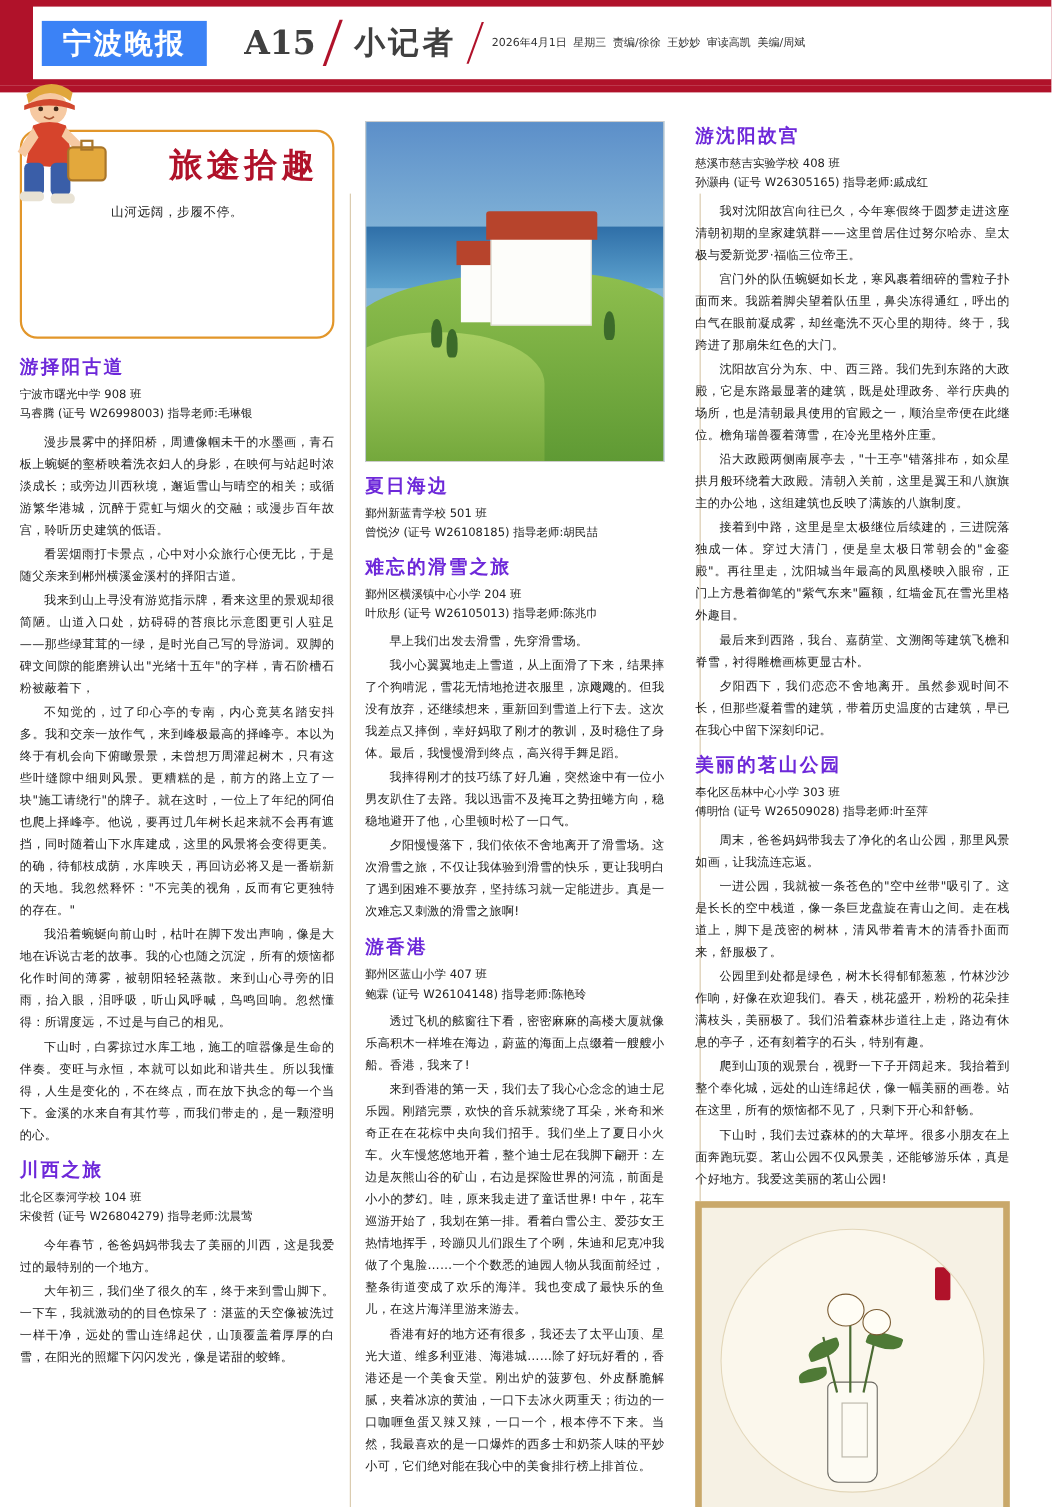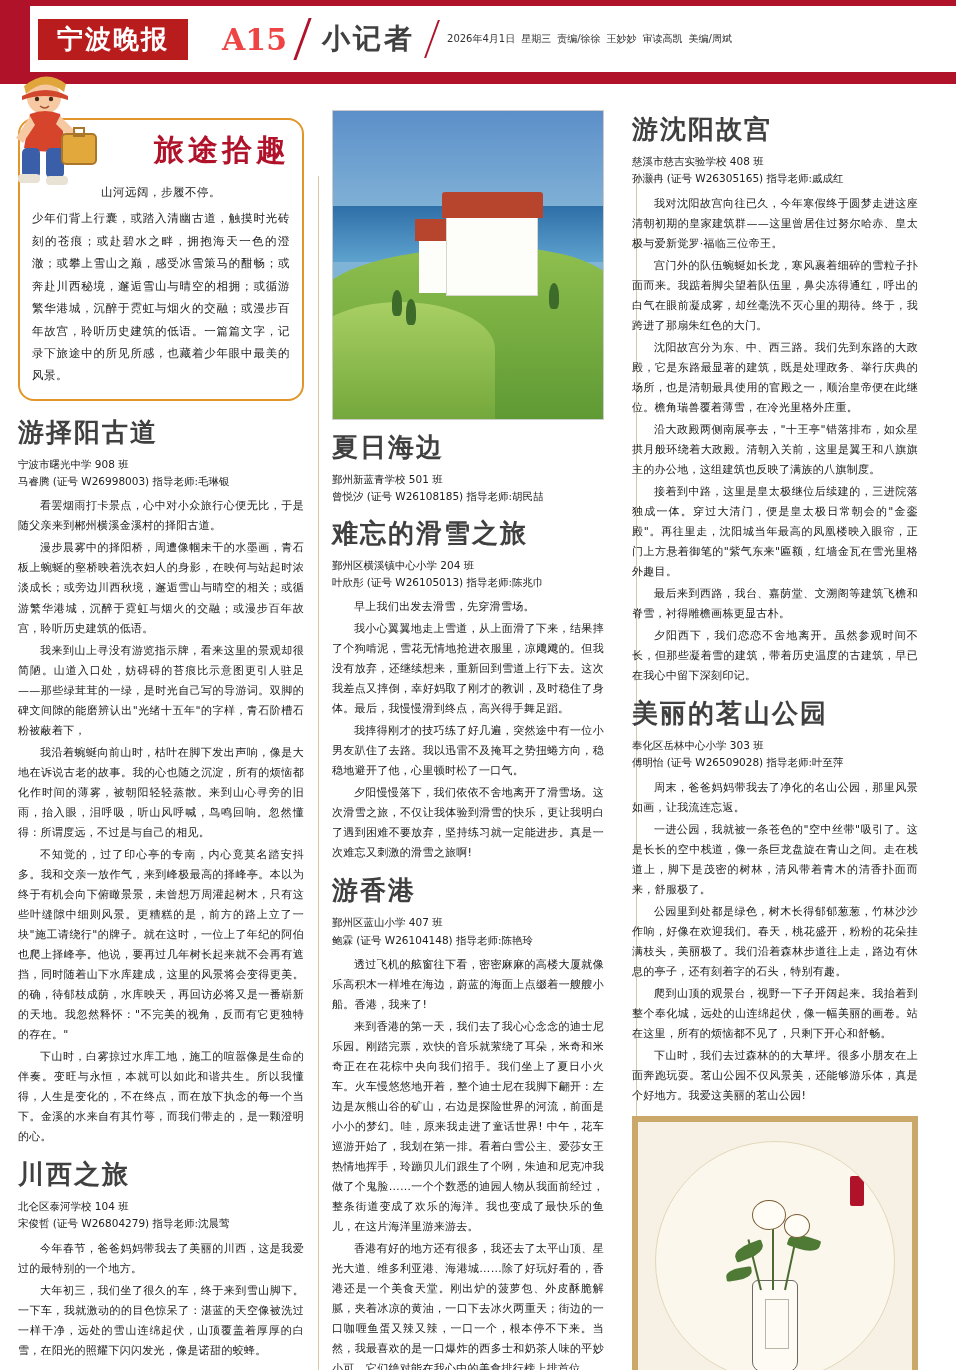--- a/index.html
+++ b/index.html
@@ -23,33 +23,33 @@
   .masthead-inner {
     position: absolute;
     left: 30px; right: 0; top: 6px; bottom: 6px;
     background: #ffffff;
     display: flex;
     align-items: center;
   }
   .logo-box {
     width: 150px; height: 41px;
     margin-left: 8px;
-    background: #b91c1c;
+    background: #3b82f6;
     color: #fff;
     display: flex; align-items: center; justify-content: center;
     font-family: "DejaVu Serif", "Liberation Serif", serif;
     font-size: 26px;
     font-weight: bold;
     letter-spacing: 2px;
   }
   .page-no {
     margin-left: 34px;
     font-family: "DejaVu Serif","Liberation Serif",serif;
     font-size: 30px;
-    color: #ef4444;
+    color: #404040;
     font-weight: bold;
   }
   .slash {
     margin-left: 14px;
     width: 3px; height: 42px;
     background: #b0122a;
     transform: skewX(-20deg);
   }
   .section-name {
     margin-left: 18px;
@@ -125,23 +125,23 @@
   .feature-body .lead { display:block; text-align:center; margin-bottom:4px;}
   .mascot {
     position: absolute;
     left: -28px; top: -48px;
     width: 110px; height: 120px;
   }
 
   
   .art-title {
     font-family: "DejaVu Serif","Liberation Serif",serif;
-    font-size: 26px;
+    font-size: 17px;
     font-weight: bold;
-    color: #404040;
+    color: #6d28d9;
     letter-spacing: 2px;
     margin: 10px 0 6px 0;
   }
   .byline {
     font-size: 10.5px;
     line-height: 1.65;
     color: #222;
     margin-bottom: 6px;
   }
   .body {
@@ -267,36 +267,35 @@
         <rect x="30" y="76" width="18" height="30" rx="5" fill="#3a5ea8"></rect>
         <rect x="54" y="76" width="18" height="30" rx="5" fill="#3a5ea8"></rect>
         <rect x="26" y="102" width="22" height="9" rx="4" fill="#e8e2d4"></rect>
         <rect x="54" y="104" width="22" height="9" rx="4" fill="#e8e2d4"></rect>
         <rect x="70" y="62" width="34" height="30" rx="4" fill="#e3a83c" stroke="#a9762a" stroke-width="2"></rect>
         <rect x="82" y="56" width="10" height="8" fill="none" stroke="#a9762a" stroke-width="2"></rect>
       </svg>
       <div class="feature-title">旅途拾趣</div>
       <div class="feature-body">
         <span class="lead">山河远阔，步履不停。</span>
-        <span>少年们背上行囊，或踏入清幽古道，触摸时光砖刻的苍痕；或赴碧水之畔，拥抱海天一色的澄澈；或攀上雪山之巅，感受冰雪策马的酣畅；或奔赴川西秘境，邂逅雪山与晴空的相拥；或循游繁华港城，沉醉于霓虹与烟火的交融；或漫步百年故宫，聆听历史建筑的低语。一篇篇文字，记录下旅途中的所见所感，也藏着少年眼中最美的风景。</span>
       </div>
     </div>
 
     <div>
       <div class="art-title">游择阳古道</div>
       <div class="byline">
         <div>宁波市曙光中学 908 班</div>
         <div>马睿腾 (证号 W26998003) 指导老师:毛琳银</div>
       </div>
       <div class="body">
+        <p>漫步晨雾中的择阳桥，周遭像帼未干的水墨画，青石板上蜿蜒的壑桥映着洗衣妇人的身影，在映何与站起时浓淡成长；或旁边川西秋境，邂逅雪山与晴空的相关；或循游繁华港城，沉醉于霓虹与烟火的交融；或漫步百年故宫，聆听历史建筑的低语。</p>
         <p>看罢烟雨打卡景点，心中对小众旅行心便无比，于是随父亲来到郴州横溪金溪村的择阳古道。</p>
-        <p>漫步晨雾中的择阳桥，周遭像帼未干的水墨画，青石板上蜿蜒的壑桥映着洗衣妇人的身影，在映何与站起时浓淡成长；或旁边川西秋境，邂逅雪山与晴空的相关；或循游繁华港城，沉醉于霓虹与烟火的交融；或漫步百年故宫，聆听历史建筑的低语。</p>
         <p>我来到山上寻没有游览指示牌，看来这里的景观却很简陋。山道入口处，妨碍碍的苔痕比示意图更引人驻足——那些绿茸茸的一绿，是时光自己写的导游词。双脚的碑文间隙的能磨辨认出"光绪十五年"的字样，青石阶槽石粉被蔽着下，</p>
+        <p>不知觉的，过了印心亭的专南，内心竟莫名踏安抖多。我和交亲一放作气，来到峰极最高的择峰亭。本以为终于有机会向下俯瞰景景，未曾想万周灌起树木，只有这些叶缝隙中细则风景。更糟糕的是，前方的路上立了一块"施工请绕行"的牌子。就在这时，一位上了年纪的阿伯也爬上择峰亭。他说，要再过几年树长起来就不会再有遮挡，同时随着山下水库建成，这里的风景将会变得更美。的确，待郁枝成荫，水库映天，再回访必将又是一番崭新的天地。我忽然释怀："不完美的视角，反而有它更独特的存在。"</p>
         <p>我沿着蜿蜒向前山时，枯叶在脚下发出声响，像是大地在诉说古老的故事。我的心也随之沉淀，所有的烦恼都化作时间的薄雾，被朝阳轻轻蒸散。来到山心寻旁的旧雨，抬入眼，泪呼吸，听山风呼喊，鸟鸣回响。忽然懂得：所谓度远，不过是与自己的相见。</p>
-        <p>不知觉的，过了印心亭的专南，内心竟莫名踏安抖多。我和交亲一放作气，来到峰极最高的择峰亭。本以为终于有机会向下俯瞰景景，未曾想万周灌起树木，只有这些叶缝隙中细则风景。更糟糕的是，前方的路上立了一块"施工请绕行"的牌子。就在这时，一位上了年纪的阿伯也爬上择峰亭。他说，要再过几年树长起来就不会再有遮挡，同时随着山下水库建成，这里的风景将会变得更美。的确，待郁枝成荫，水库映天，再回访必将又是一番崭新的天地。我忽然释怀："不完美的视角，反而有它更独特的存在。"</p>
         <p>下山时，白雾掠过水库工地，施工的喧嚣像是生命的伴奏。变旺与永恒，本就可以如此和谐共生。所以我懂得，人生是变化的，不在终点，而在放下执念的每一个当下。金溪的水来自有其竹萼，而我们带走的，是一颗澄明的心。</p>
       </div>
     </div>
 
     <div>
       <div class="art-title">川西之旅</div>
       <div class="byline">
         <div>北仑区泰河学校 104 班</div>
         <div>宋俊哲 (证号 W26804279) 指导老师:沈晨莺</div>
       </div>

